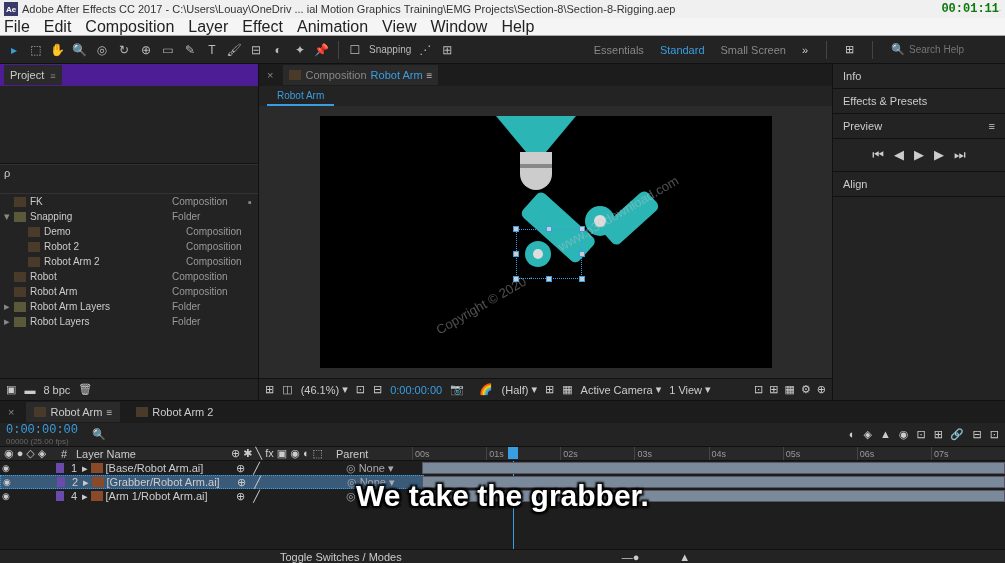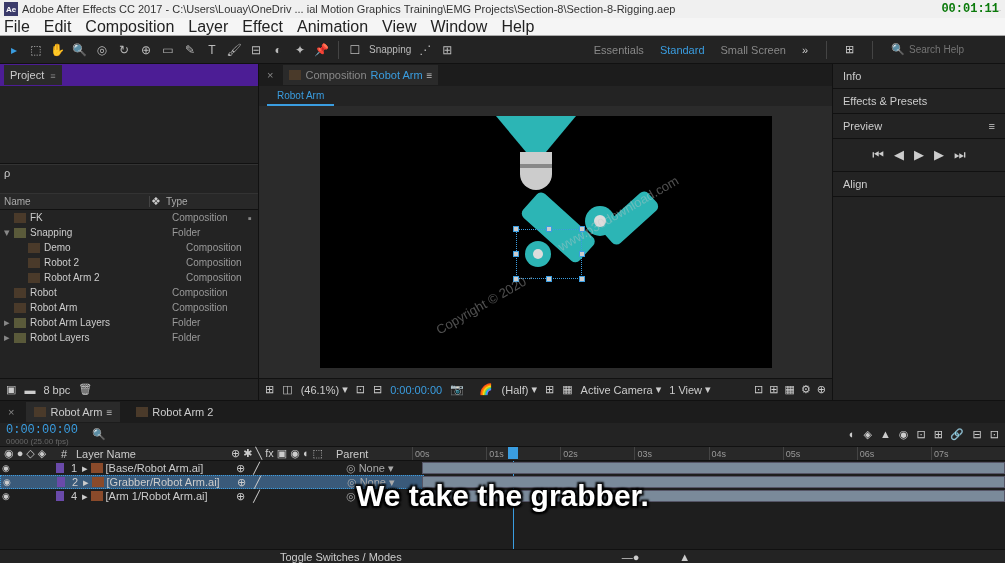--- a/index.html
+++ b/index.html
@@ -169,25 +169,20 @@
   </div>
 </div>
 
 <div class="main">
   <div class="left-panel">
     <div class="tabs">
       <span class="tab active"><span>Project</span><span class="x">≡</span></span>
     </div>
     <div class="proj-info"></div>
     <div class="proj-search">ρ<input placeholder="" style=""></div>
-    <div class="proj-head">
-      <span class="col col-name">Name</span>
-      <span style="width:12px;text-align:center">❖</span>
-      <span class="col">Type</span>
-    </div>
     <div class="proj-rows" id="proj-rows">
         <div class="proj-row">
           <span class="tw"></span>
           <span class="ind" style="width:0px"></span>
           <span class="ic comp"></span>
           <span class="nm">FK</span>
           <span class="tp">Composition</span>
           <span class="end">▪</span>
         </div>
         <div class="proj-row">

